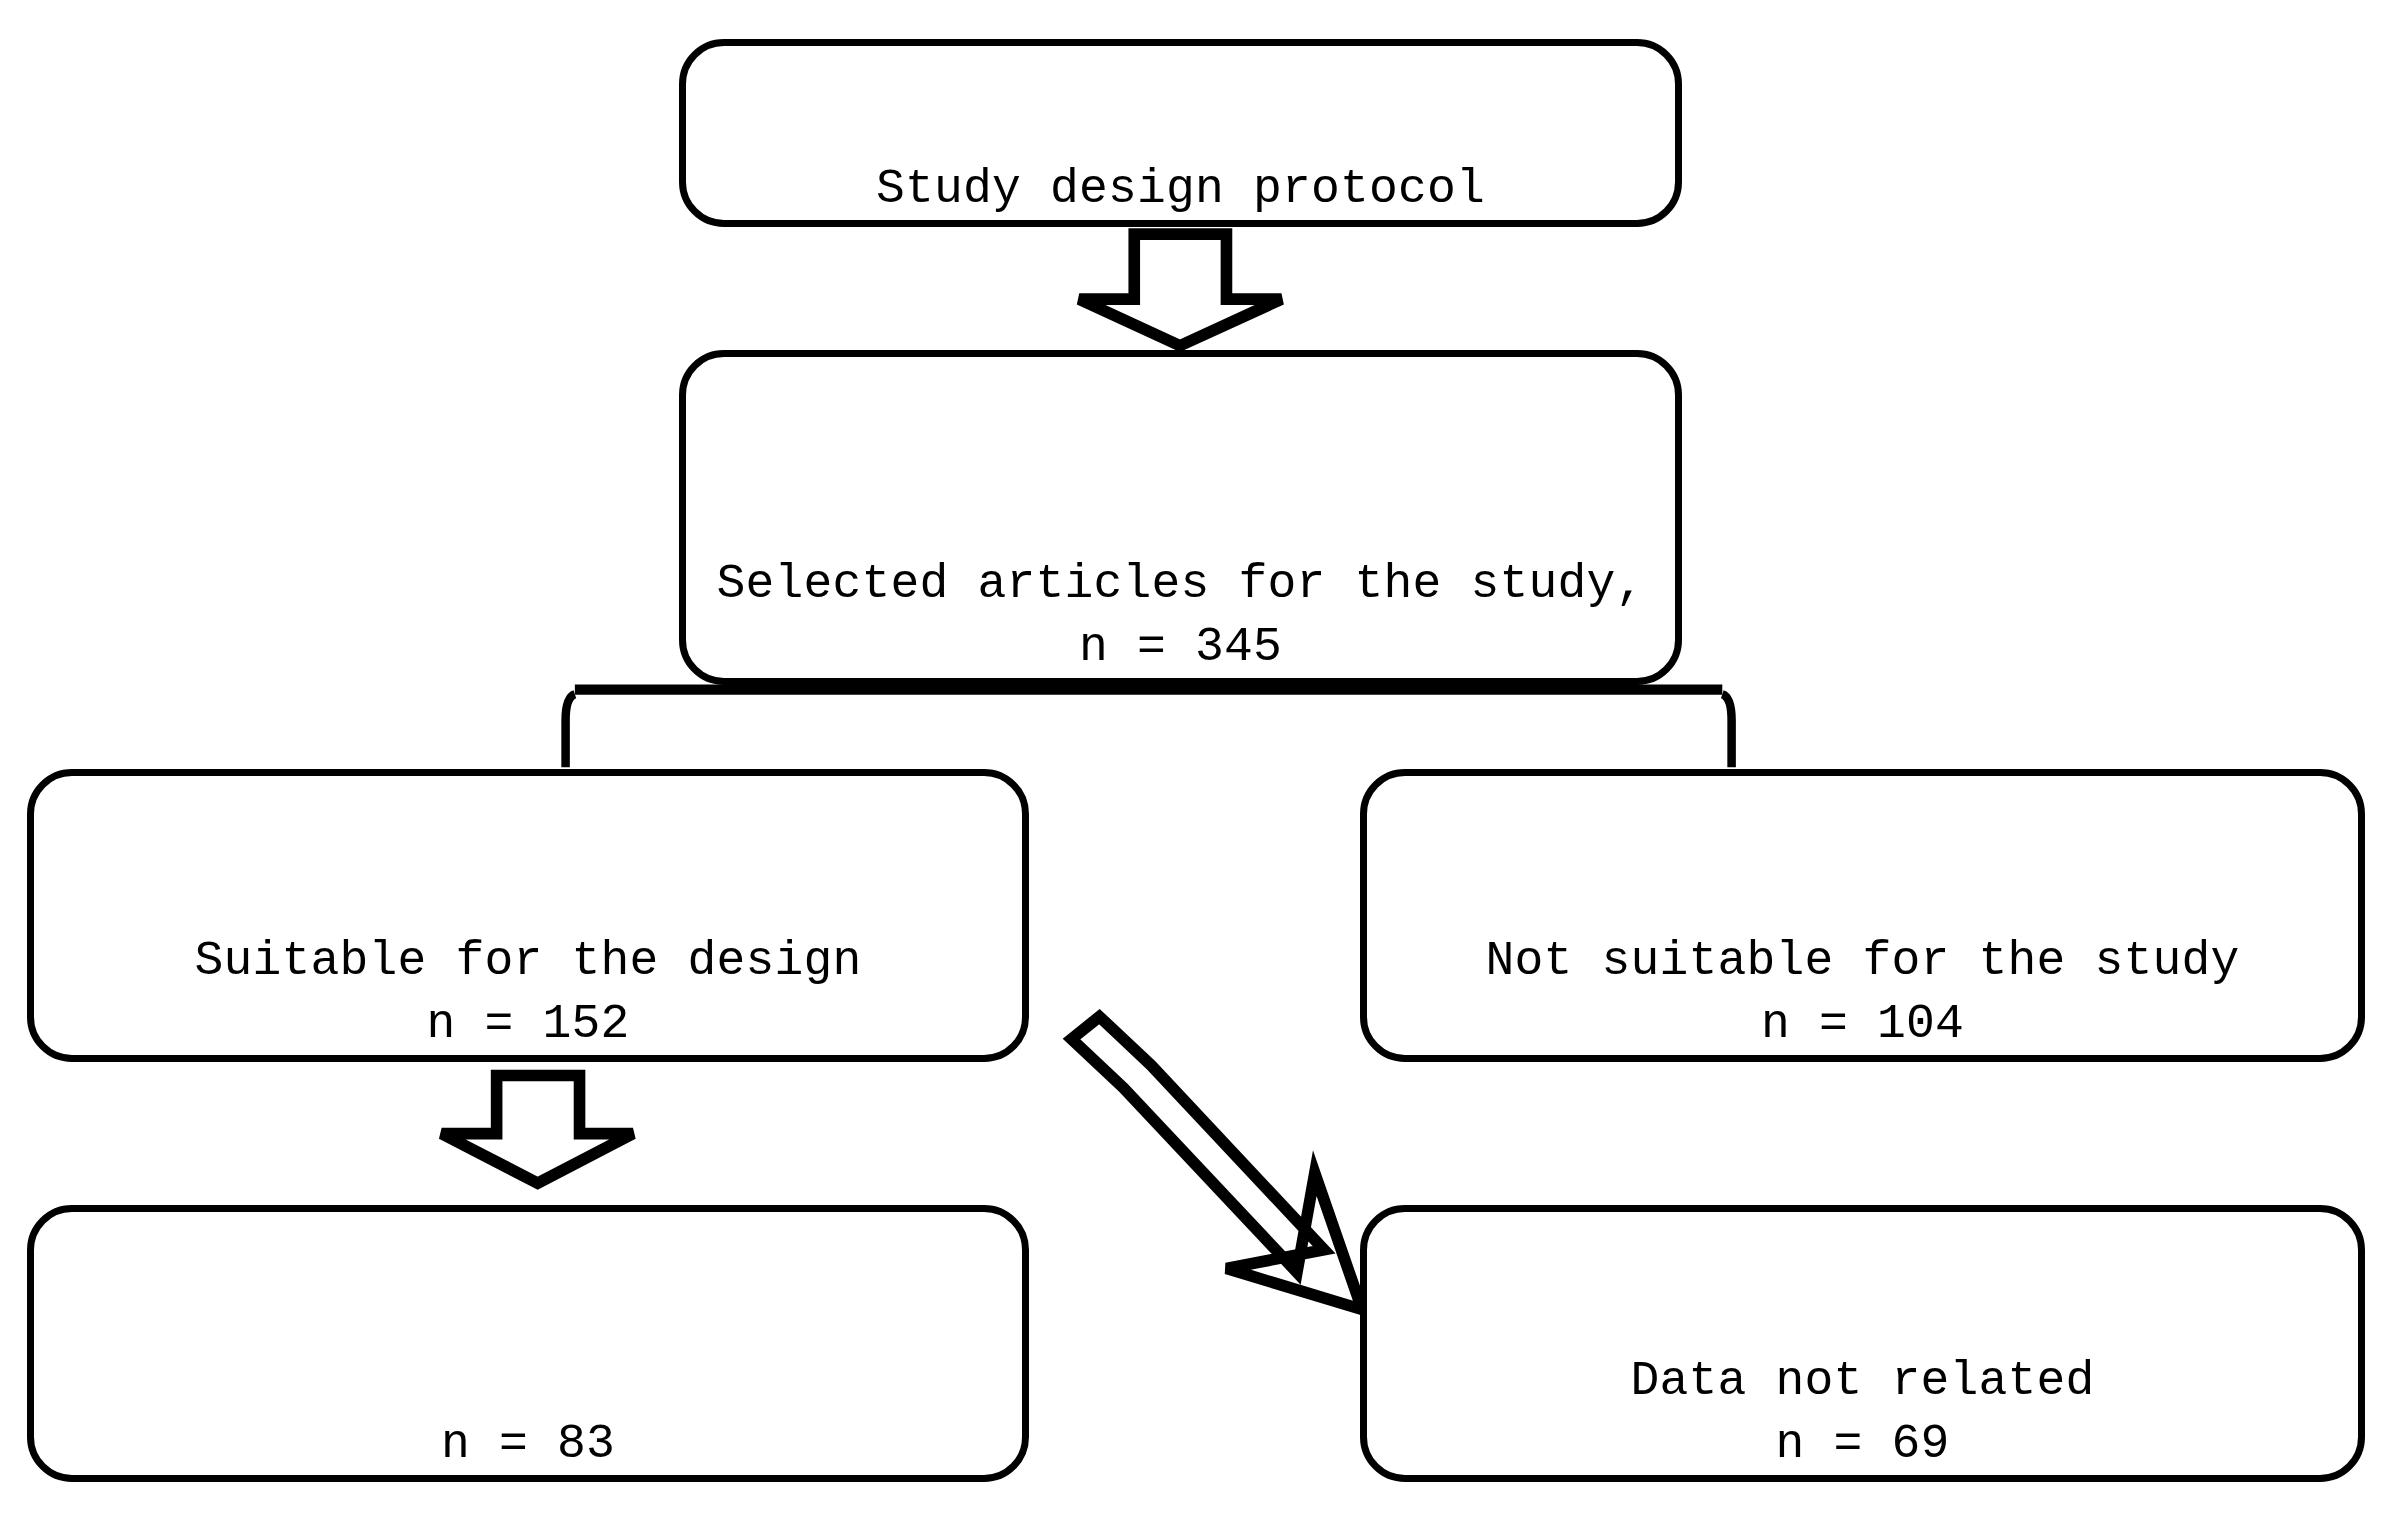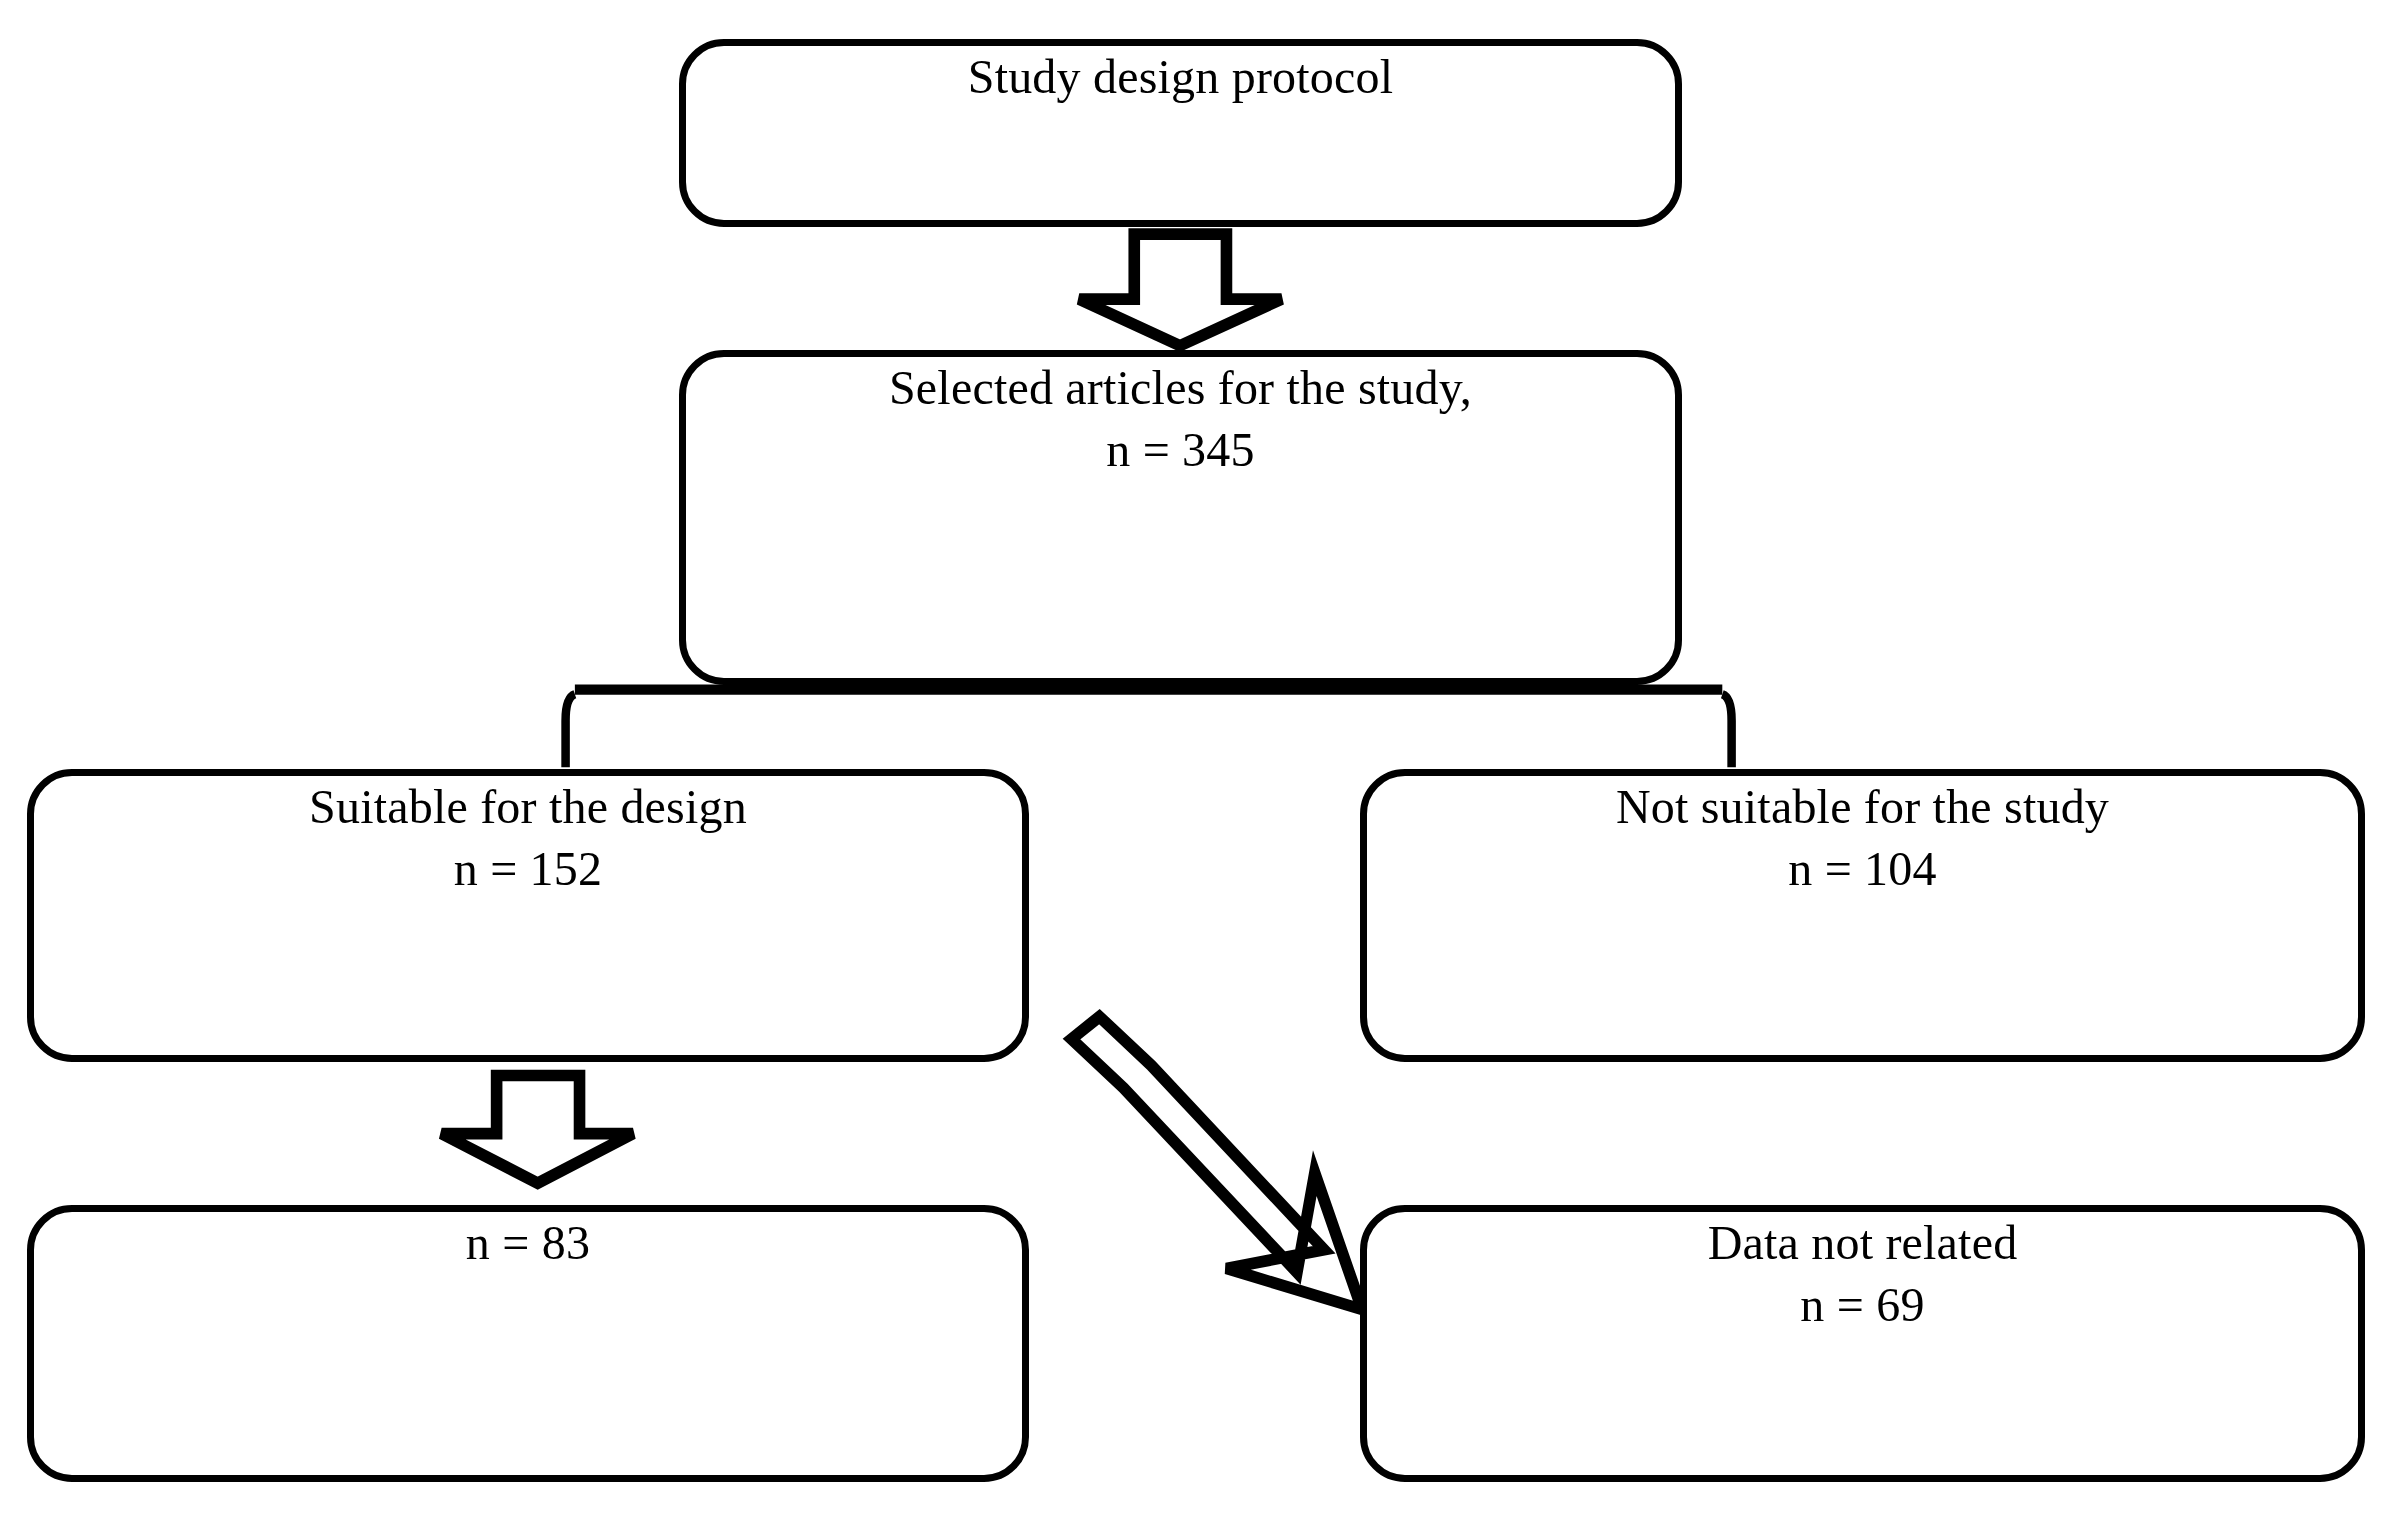--- a/index.html
+++ b/index.html
@@ -25,22 +25,23 @@
   }
   .node-box {
     position: absolute;
     box-sizing: border-box;
     background: #ffffff;
     border: 7px solid #000000;
     border-radius: 45px;
     display: flex;
     flex-direction: column;
     align-items: center;
-    justify-content: flex-start;
+    justify-content: flex-end;
     z-index: 3;
+    font-family: Liberation Mono, monospace;
   }
   .node-line {
     display: block;
     color: #000000;
     font-size: 48px;
     line-height: 1.30;
     text-align: center;
     white-space: nowrap;
     letter-spacing: 0.2px;
   }

